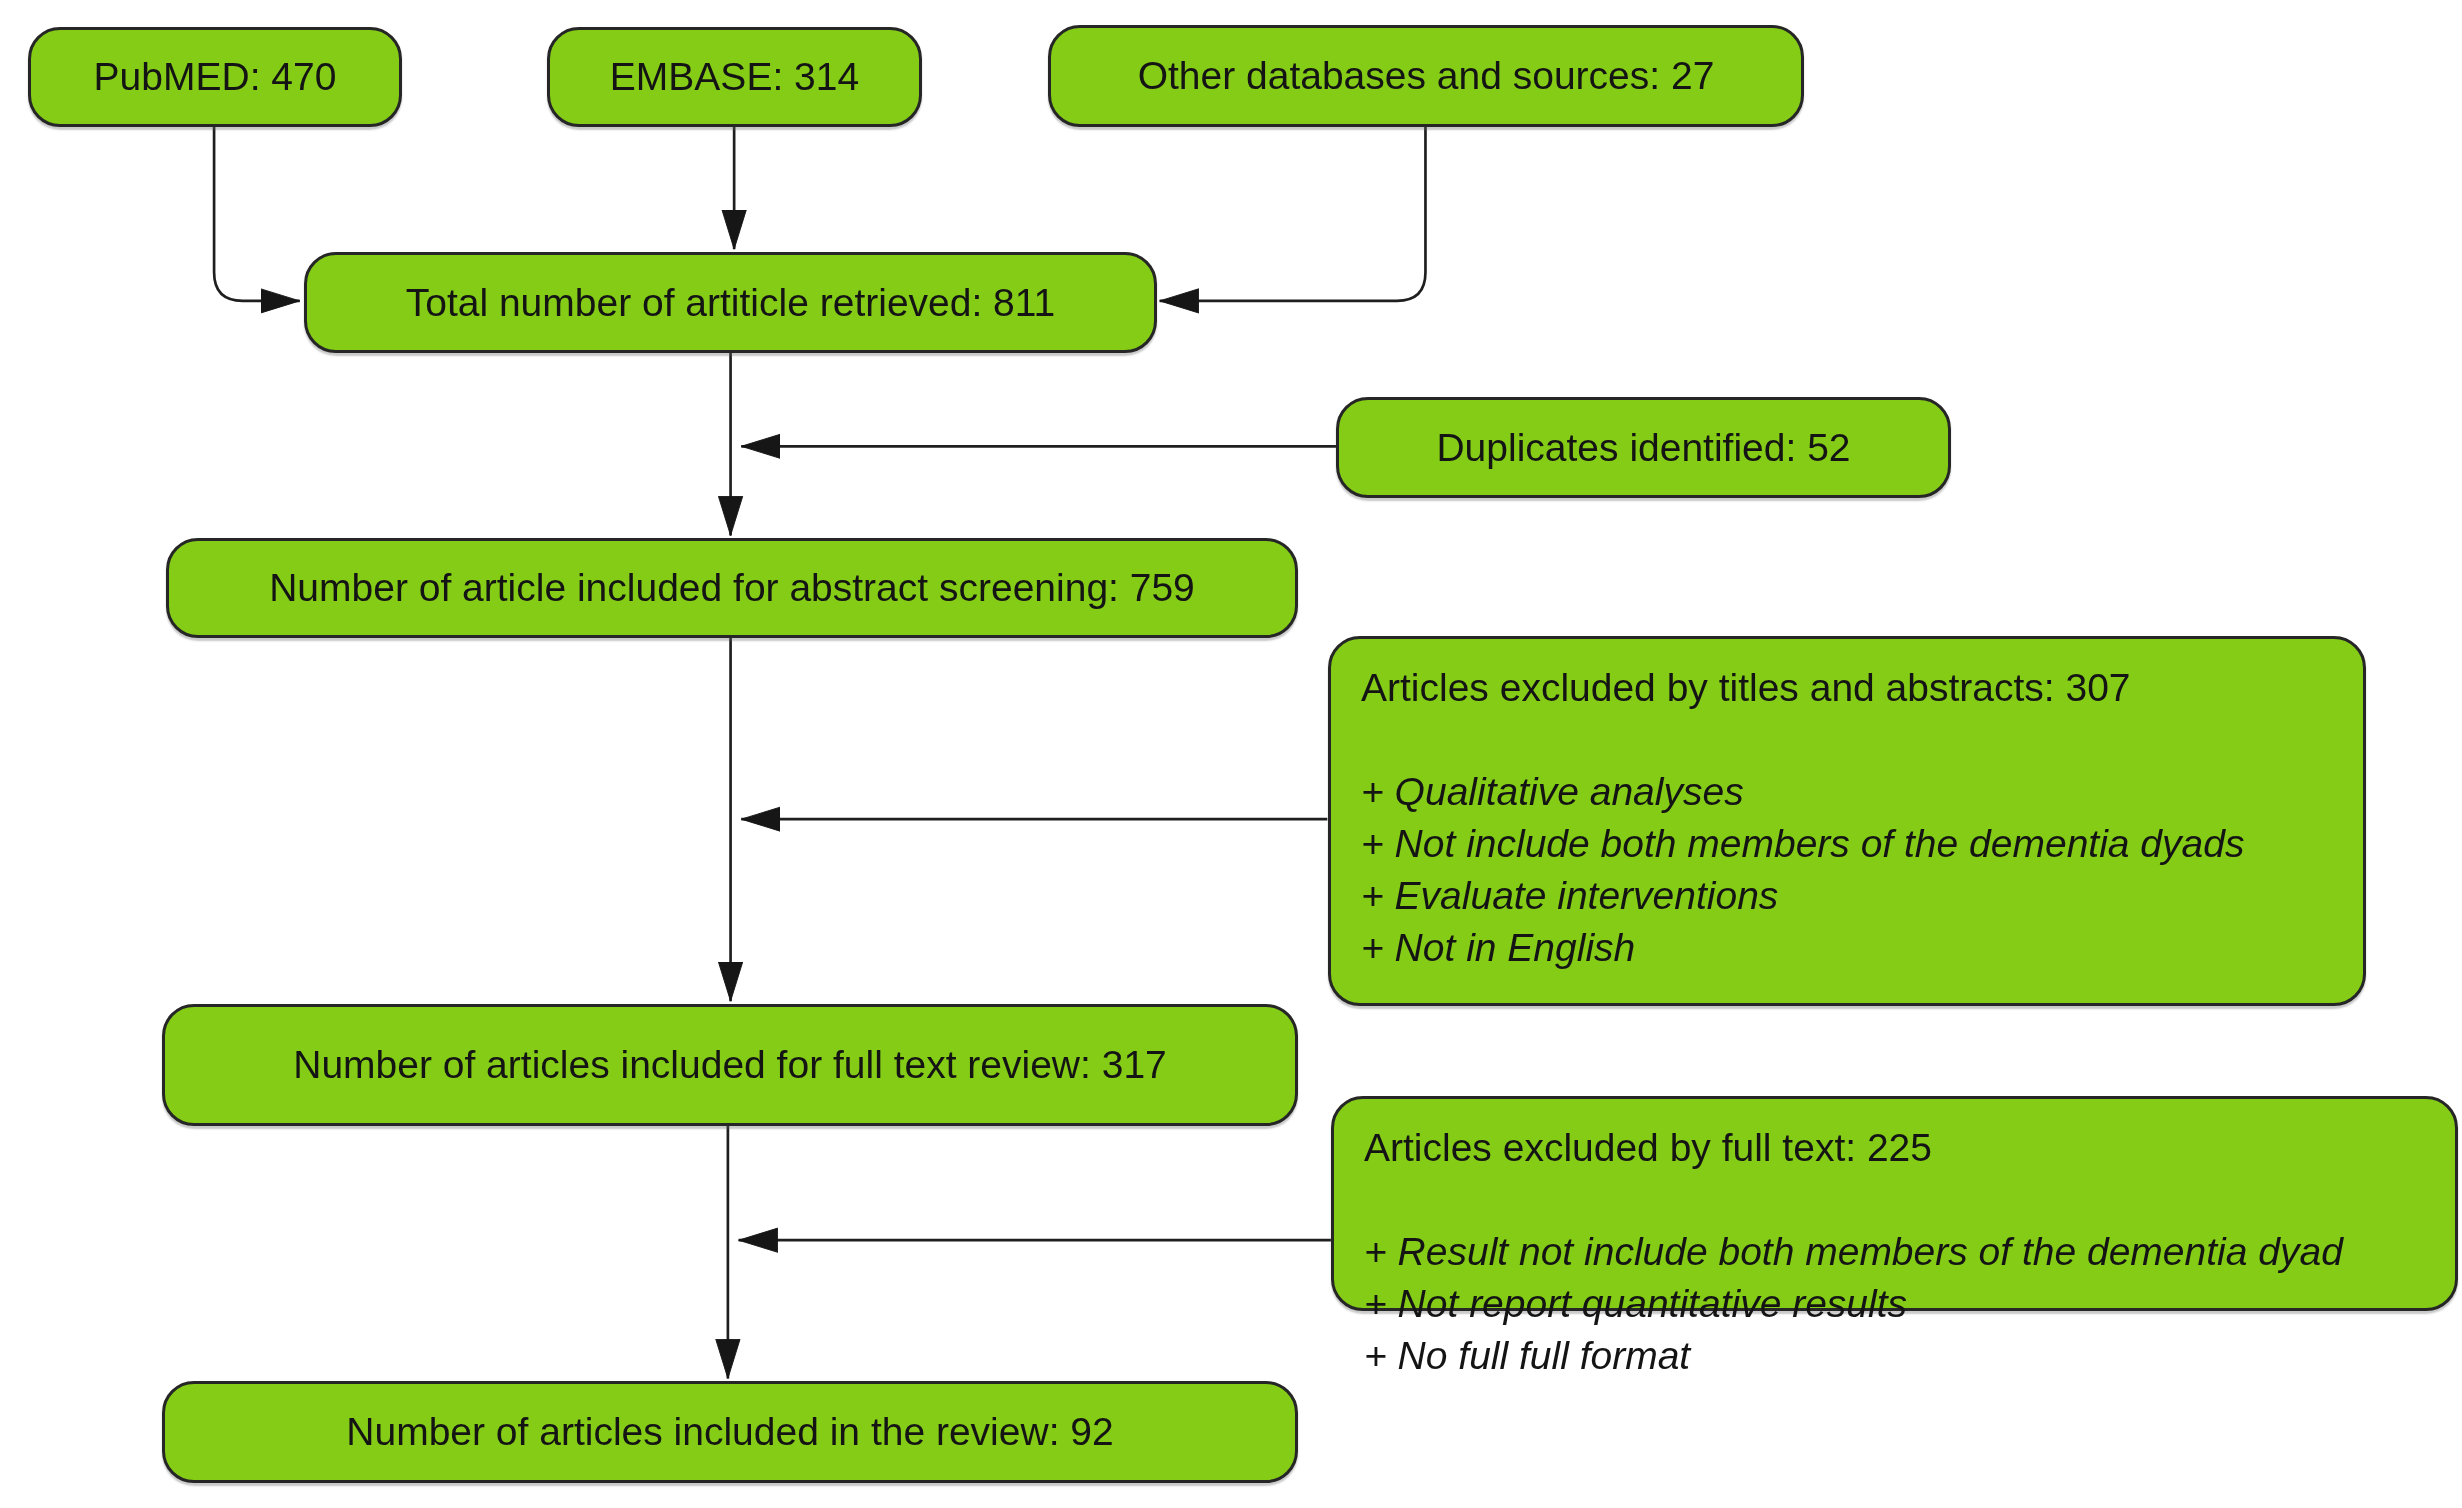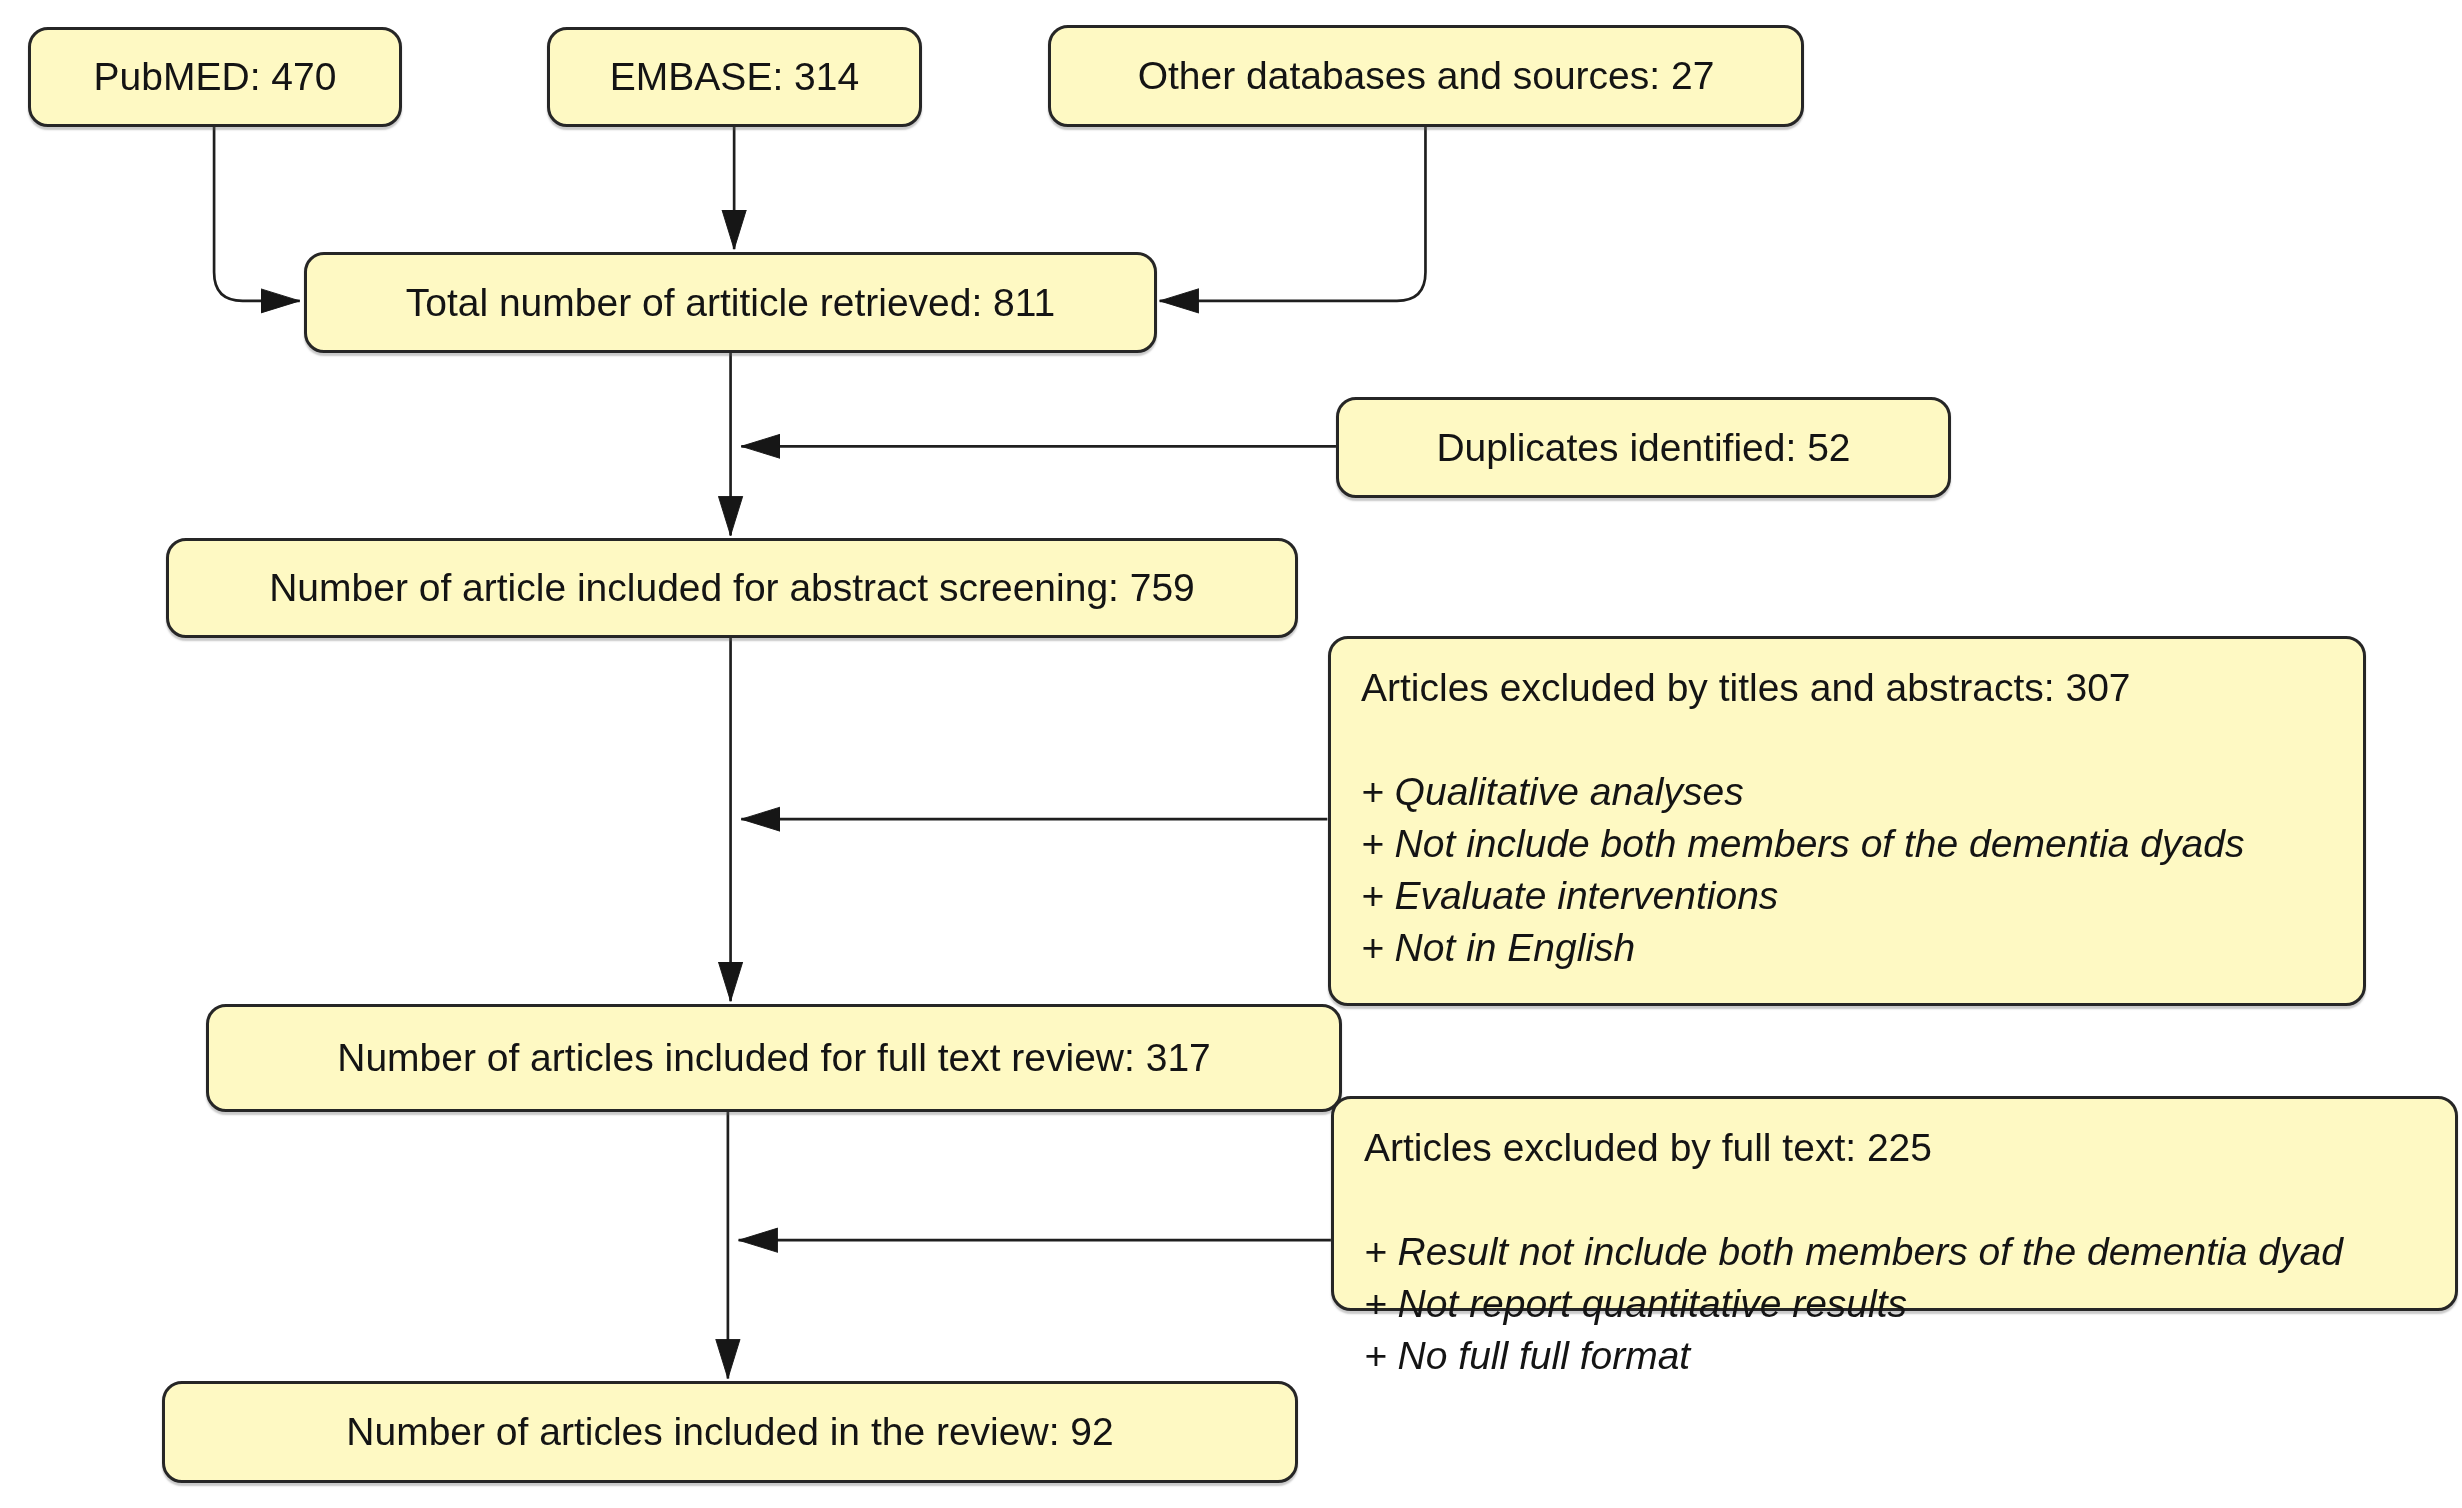--- a/index.html
+++ b/index.html
@@ -19,23 +19,23 @@
   #connectors {
     position: absolute;
     left: 0; top: 0;
     width: 2462px;
     height: 1509px;
     z-index: 1;
   }
   .box {
     position: absolute;
     box-sizing: border-box;
-    background: #fef9c3;
+    background: #84cc16;
     border: 3.6px solid #262626;
-    border-radius: 20px;
+    border-radius: 32px;
     z-index: 2;
     box-shadow: 0 2.7px 1.8px rgba(100,100,100,0.35);
   }
   .center-box {
     display: flex;
     align-items: center;
     justify-content: center;
     font-size: 39px;
     white-space: nowrap;
   }
@@ -53,21 +53,21 @@
     font-style: italic;
   }
   
   #box-pubmed    { left: 28px;   top: 27px;   width: 374px;  height: 100px; }
   #box-embase    { left: 547px;  top: 27px;   width: 375px;  height: 100px; }
   #box-other     { left: 1048px; top: 25px;   width: 756px;  height: 102px; }
   #box-total     { left: 304px;  top: 252px;  width: 853px;  height: 101px; }
   #box-dup       { left: 1336px; top: 397px;  width: 615px;  height: 101px; }
   #box-abstract  { left: 166px;  top: 538px;  width: 1132px; height: 100px; }
   #box-excl1     { left: 1328px; top: 636px;  width: 1038px; height: 370px; }
-  #box-fulltext  { left: 162px;  top: 1004px; width: 1136px; height: 108px; margin-left: 44px; }
+  #box-fulltext  { left: 162px;  top: 1004px; width: 1136px; height: 122px; }
   #box-excl2     { left: 1331px; top: 1096px; width: 1127px; height: 215px; }
   #box-final     { left: 162px;  top: 1381px; width: 1136px; height: 102px; }
 </style>
 </head>
 <body>
 
 <div id="canvas">
 
   <svg id="connectors" viewBox="0 0 2760 1691" xmlns="http://www.w3.org/2000/svg">
     <defs>

